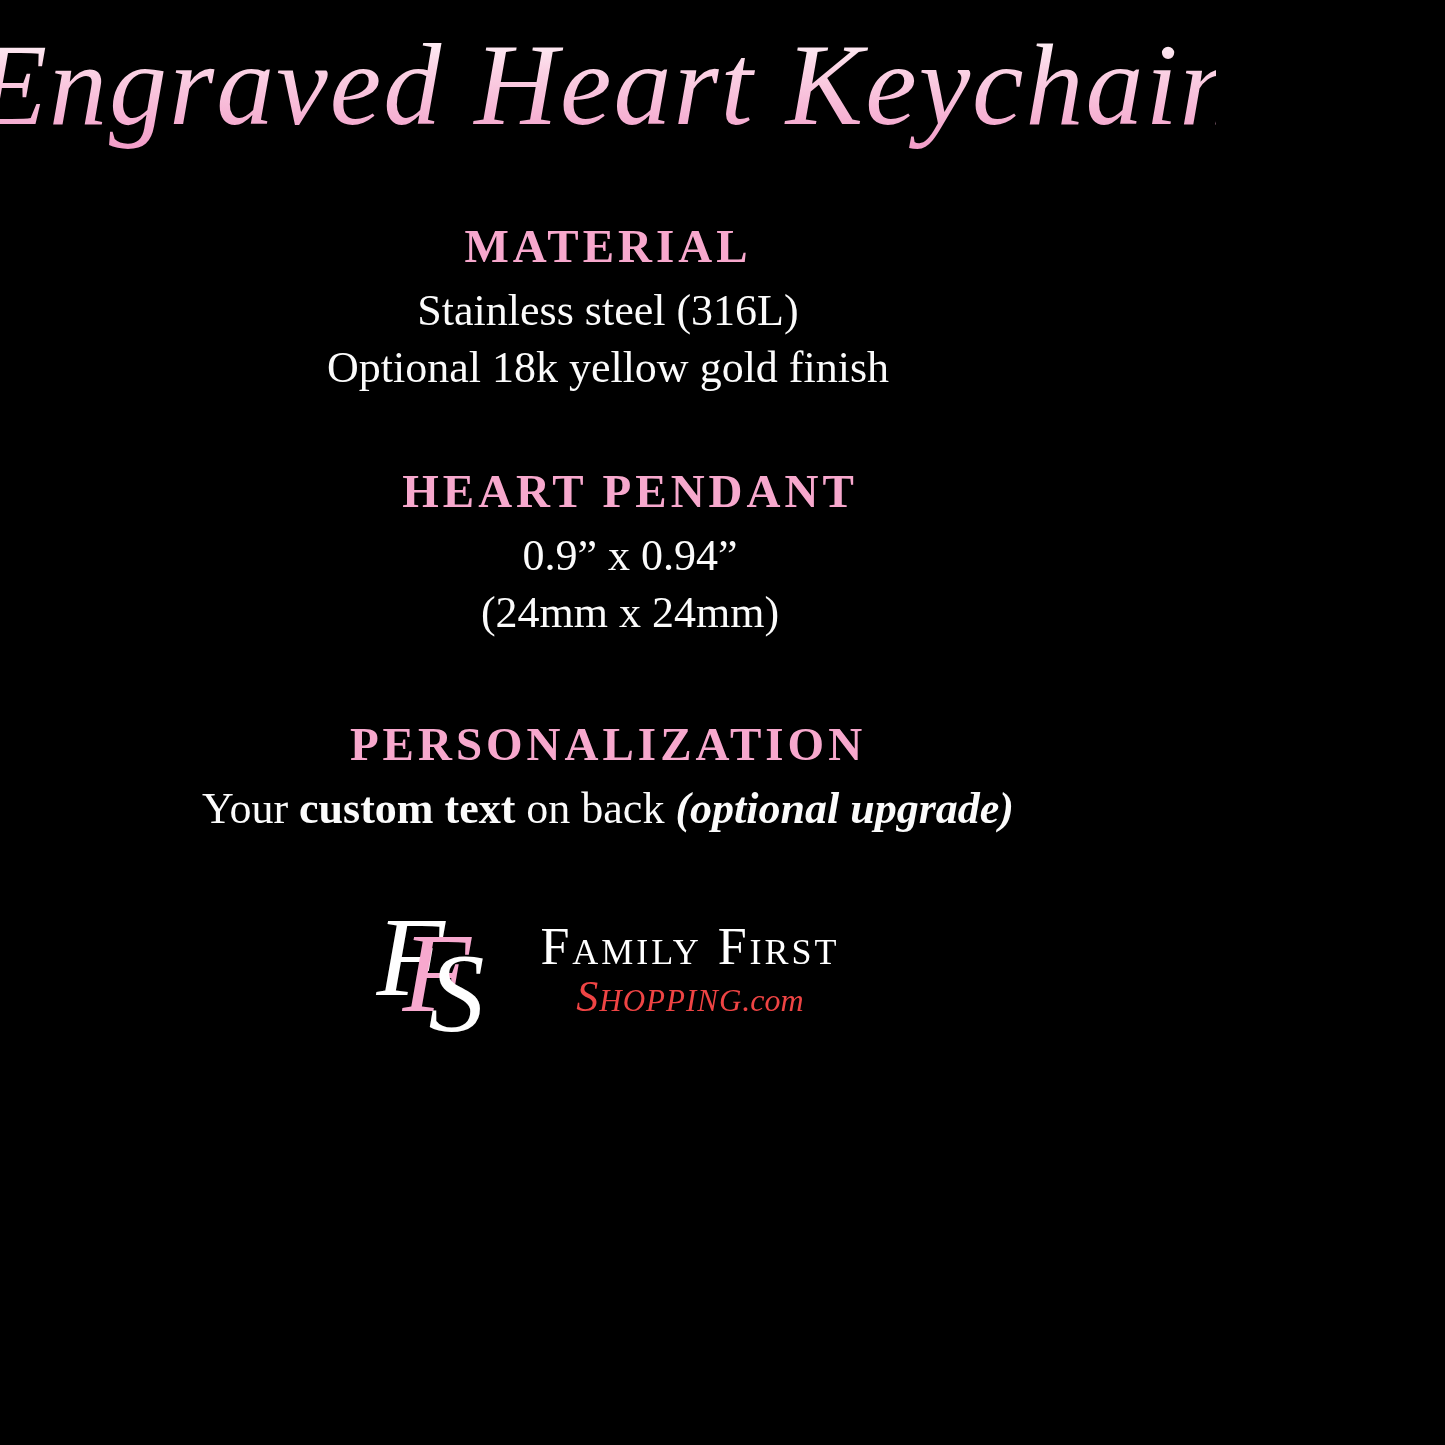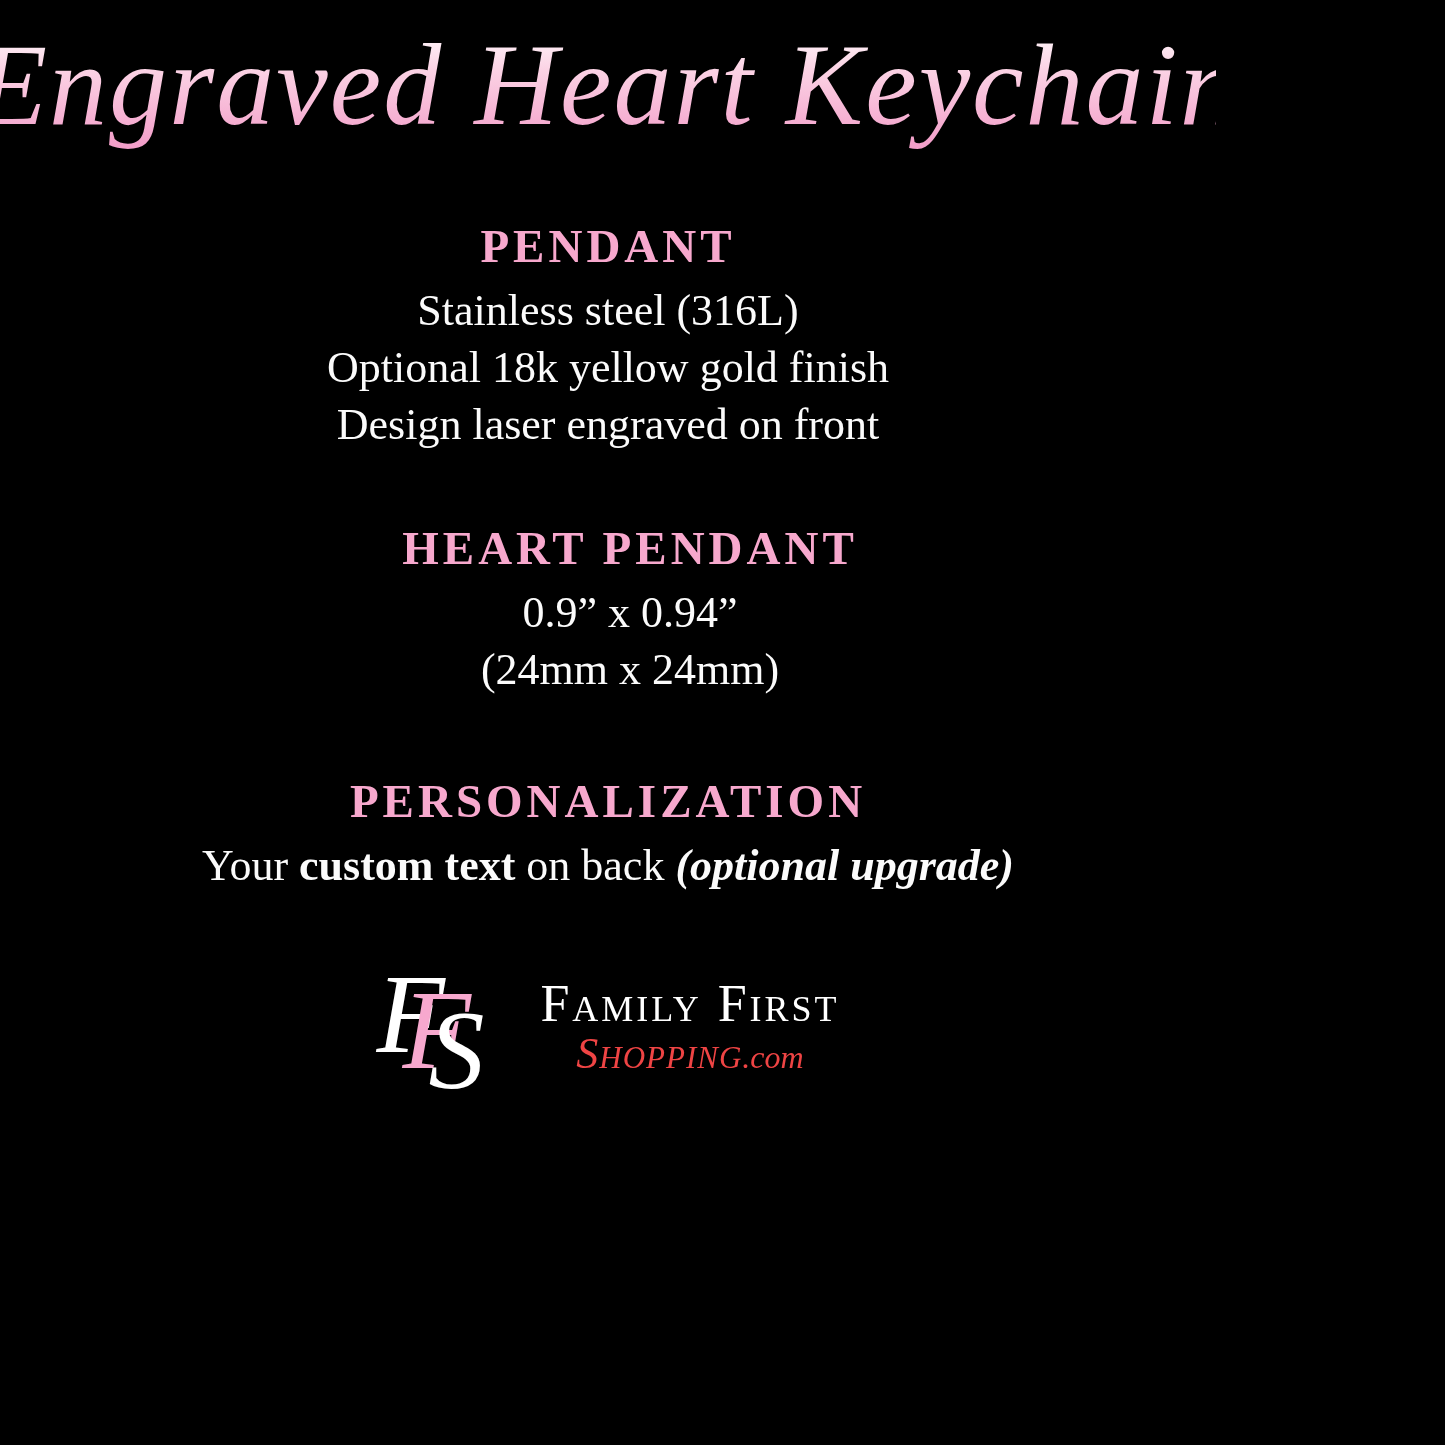--- a/index.html
+++ b/index.html
@@ -108,24 +108,23 @@
   }
 </style>
 </head>
 <body>
 
 <div class="page">
 
   <div class="title">Engraved Heart Keychain</div>
 
   <div class="section sec-material">
-    <div class="section-heading">PENDANT</div>
+    <div class="section-heading">MATERIAL</div>
     <div class="body-line">Stainless steel (316L)</div>
     <div class="body-line">Optional 18k yellow gold finish</div>
-    <div class="body-line">Design laser engraved on front</div>
   </div>
 
   <div class="section sec-heart-pendant">
     <div class="section-heading">HEART PENDANT</div>
     <div class="body-line">0.9” x 0.94”</div>
     <div class="body-line">(24mm x 24mm)</div>
   </div>
 
 
   <div class="section sec-personalization">

